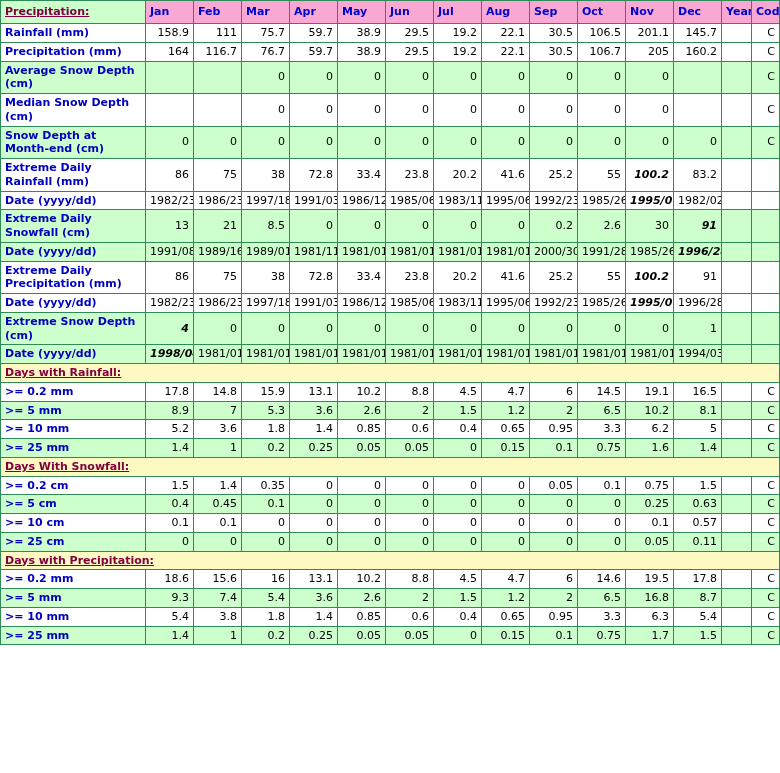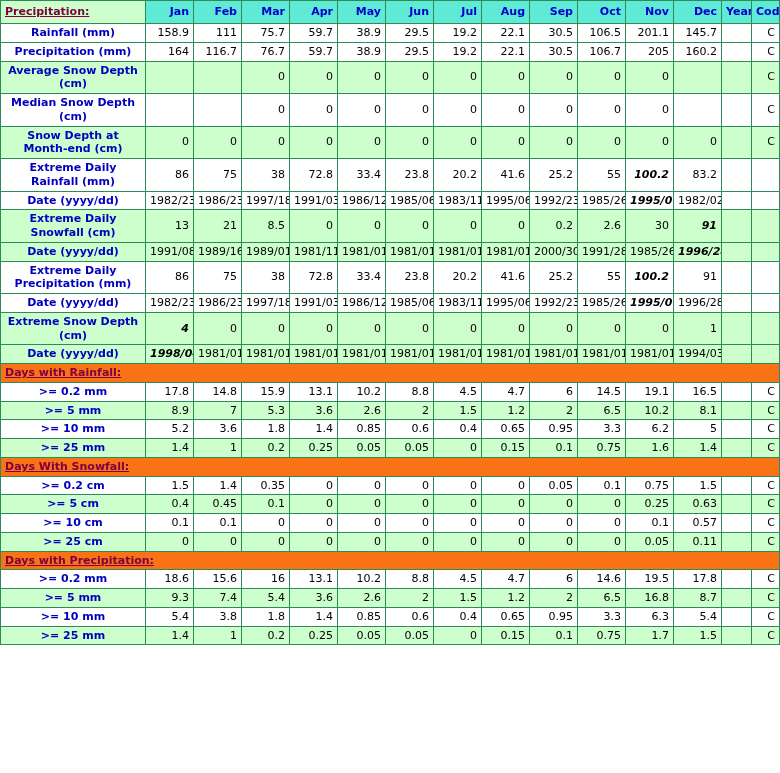--- a/index.html
+++ b/index.html
@@ -22,29 +22,29 @@
     padding: 2px 4px;
     vertical-align: middle;
     line-height: 1.25;
     overflow: hidden;
   }
   
   .rowhead {
     width: 80px;
     color: #0000bf;
     font-weight: bold;
-    text-align: center;
+    text-align: left;
     background: inherit;
   }
   
   .monthhead {
     color: #0000cc;
     font-weight: bold;
-    text-align: right;
-    background: #5eead4;
+    text-align: left;
+    background: #f9a8d4;
     height: 18px;
   }
   .corner {
     color: #800040;
     font-weight: bold;
     text-decoration: underline;
     text-align: left;
     background: #ccffcc;
   }
   .num {
@@ -55,21 +55,21 @@
   .num.b { font-weight: bold; font-style: italic; }
   .code {
     text-align: right;
     color: #000000;
   }
   
   tr.green > td { background: #ccffcc; }
   tr.white > td { background: #ffffff; }
   
   .section-row td {
-    background: #f97316;
+    background: #fef9c3;
     color: #800040;
     font-weight: bold;
     text-decoration: underline;
     text-align: left;
     padding-top: 2px;
     padding-bottom: 2px;
   }
   .sep-top td { border-top: 2px solid #2e8b57; }
   col.c-month { width: 48px; }
   col.c-year  { width: 30px; }

